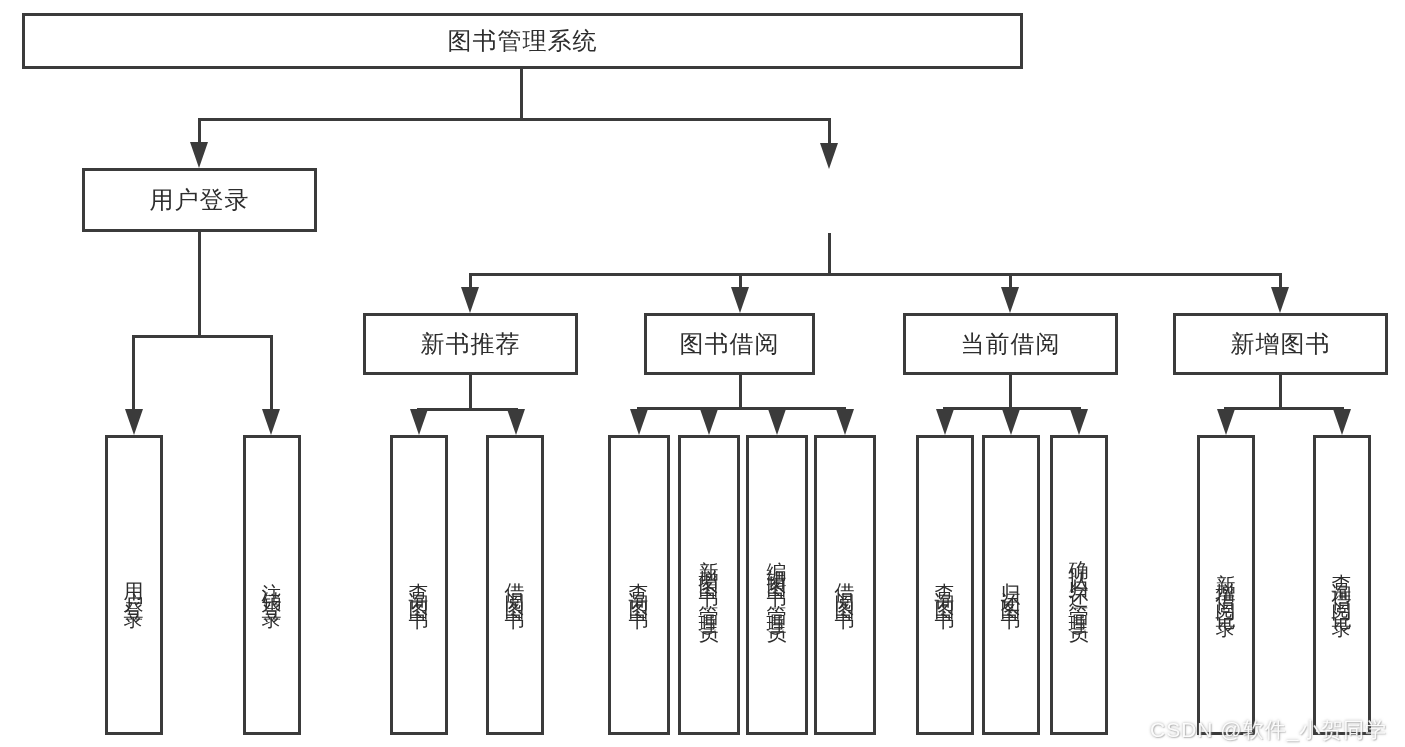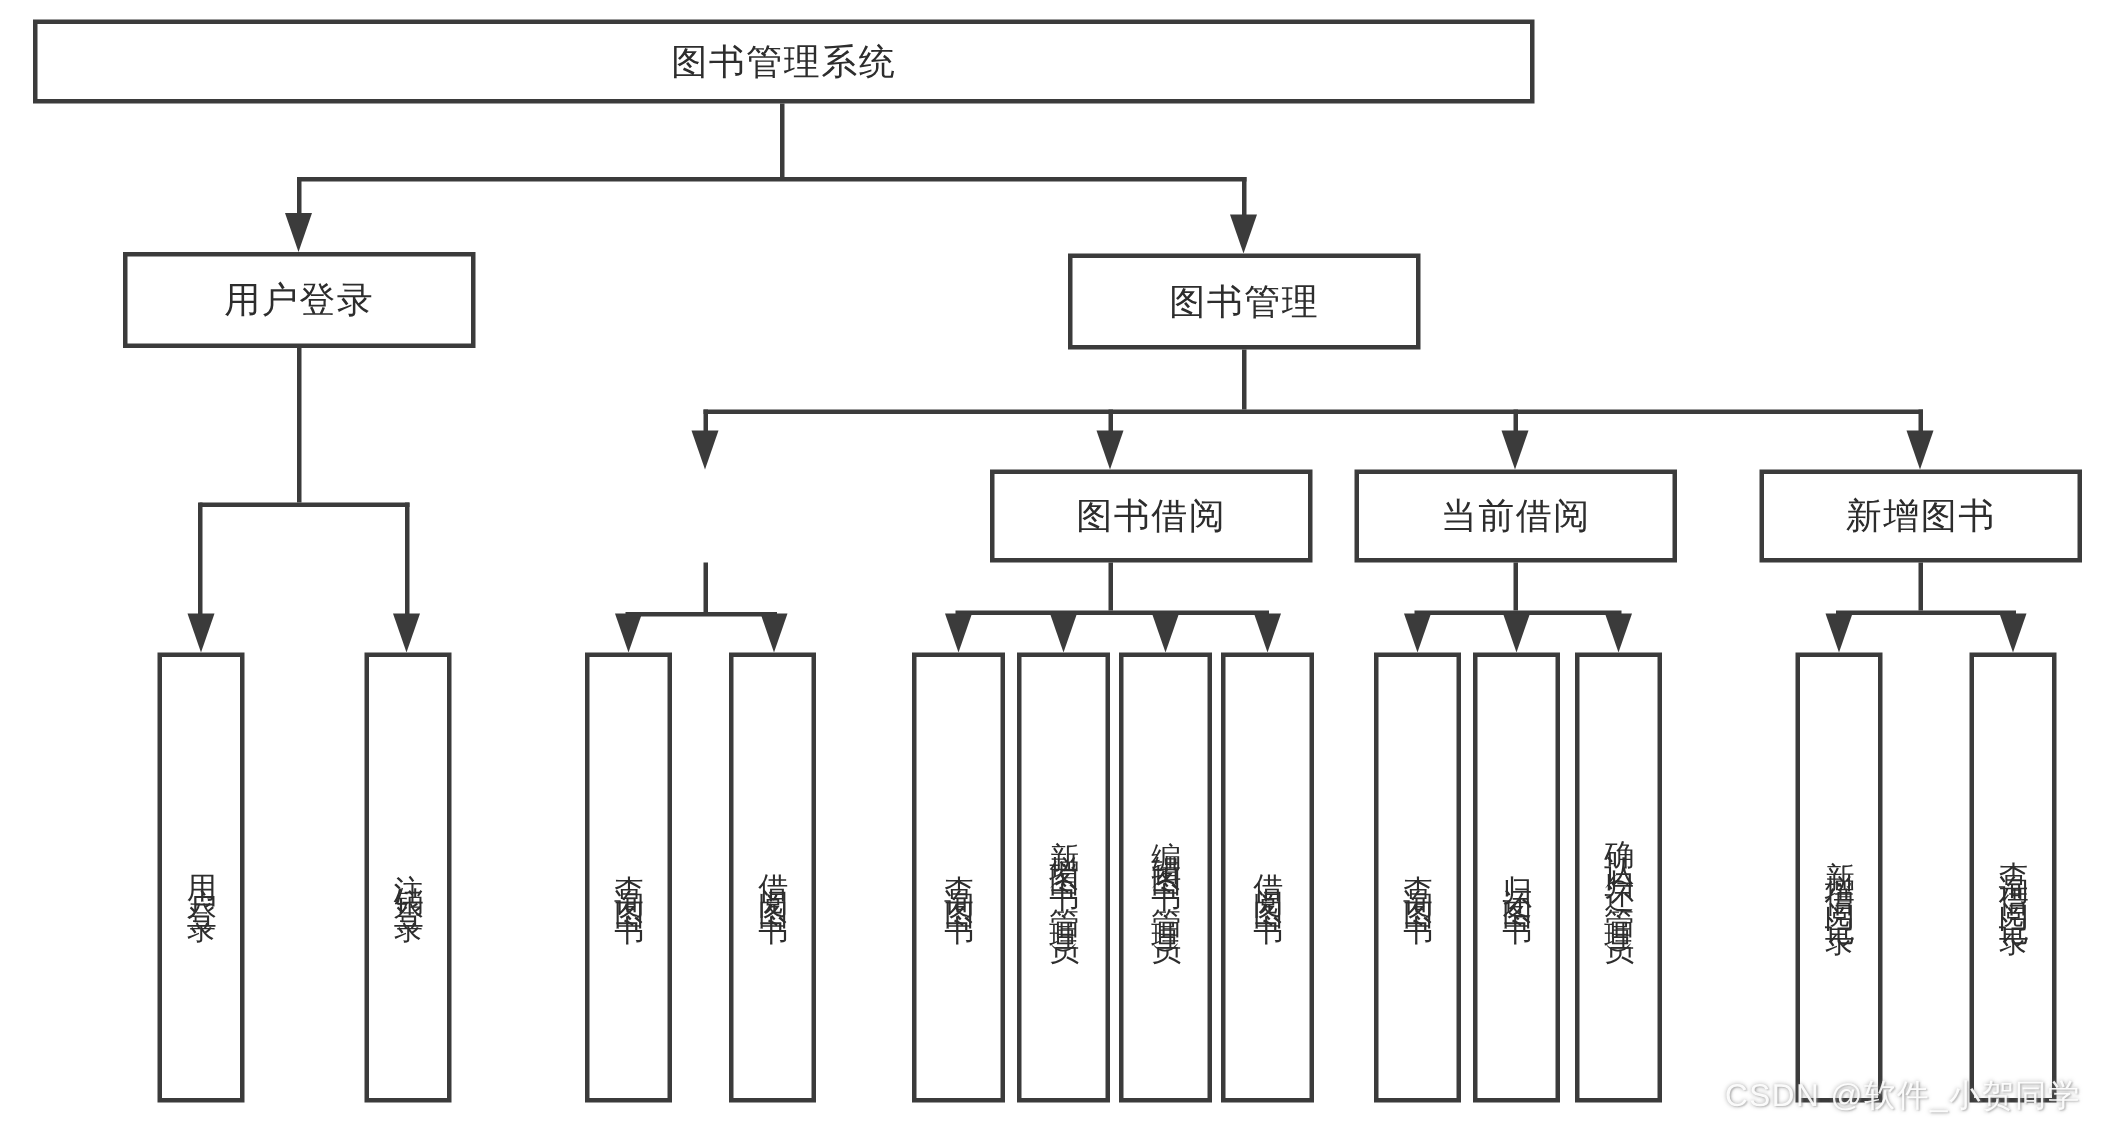--- a/index.html
+++ b/index.html
@@ -69,43 +69,43 @@
   <div class="vline" style="left:520px;top:69px;height:49px"></div>
   <div class="hline" style="left:198px;top:118px;width:633px"></div>
   <div class="vline" style="left:198px;top:118px;height:28px"></div>
   <div class="arrow" style="left:190px;top:142px"></div>
   <div class="vline" style="left:828px;top:118px;height:28px"></div>
   <div class="arrow" style="left:820px;top:143px"></div>
 
   <div class="node hnode" style="left:82px;top:168px;width:235px;height:64px">
     <span class="lbl">用户登录</span>
   </div>
-  <div class="node hnode" style="left:712px;top:169px;width:235px;height:64px">
-    <span class="lbl">图书管理</span>
-  </div>
 
   <div class="vline" style="left:198px;top:232px;height:103px"></div>
   <div class="hline" style="left:133px;top:335px;width:140px"></div>
   <div class="vline" style="left:132px;top:335px;height:78px"></div>
   <div class="arrow" style="left:125px;top:409px"></div>
   <div class="vline" style="left:270px;top:335px;height:78px"></div>
   <div class="arrow" style="left:262px;top:409px"></div>
 
   <div class="vline" style="left:828px;top:233px;height:40px"></div>
   <div class="hline" style="left:469px;top:273px;width:813px"></div>
   <div class="vline" style="left:469px;top:273px;height:18px"></div>
   <div class="arrow" style="left:461px;top:287px"></div>
   <div class="vline" style="left:739px;top:273px;height:18px"></div>
   <div class="arrow" style="left:731px;top:287px"></div>
   <div class="vline" style="left:1009px;top:273px;height:18px"></div>
   <div class="arrow" style="left:1001px;top:287px"></div>
   <div class="vline" style="left:1279px;top:273px;height:18px"></div>
   <div class="arrow" style="left:1271px;top:287px"></div>
 
-  <div class="node hnode" style="left:660px;top:313px;width:215px;height:62px">
+  <div class="node hnode" style="left:363px;top:313px;width:215px;height:62px">
+    <span class="lbl">新书推荐</span>
+  </div>
+  <div class="node hnode" style="left:644px;top:313px;width:171px;height:62px">
     <span class="lbl">图书借阅</span>
   </div>
   <div class="node hnode" style="left:903px;top:313px;width:215px;height:62px">
     <span class="lbl">当前借阅</span>
   </div>
   <div class="node hnode" style="left:1173px;top:313px;width:215px;height:62px">
     <span class="lbl">新增图书</span>
   </div>
 
   <div class="vline" style="left:469px;top:375px;height:33px"></div>

